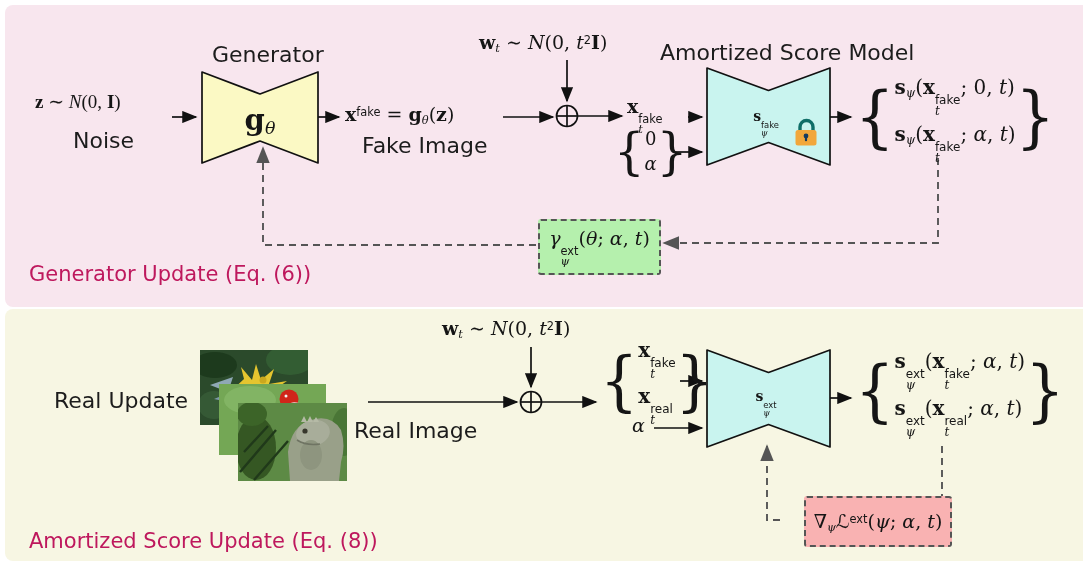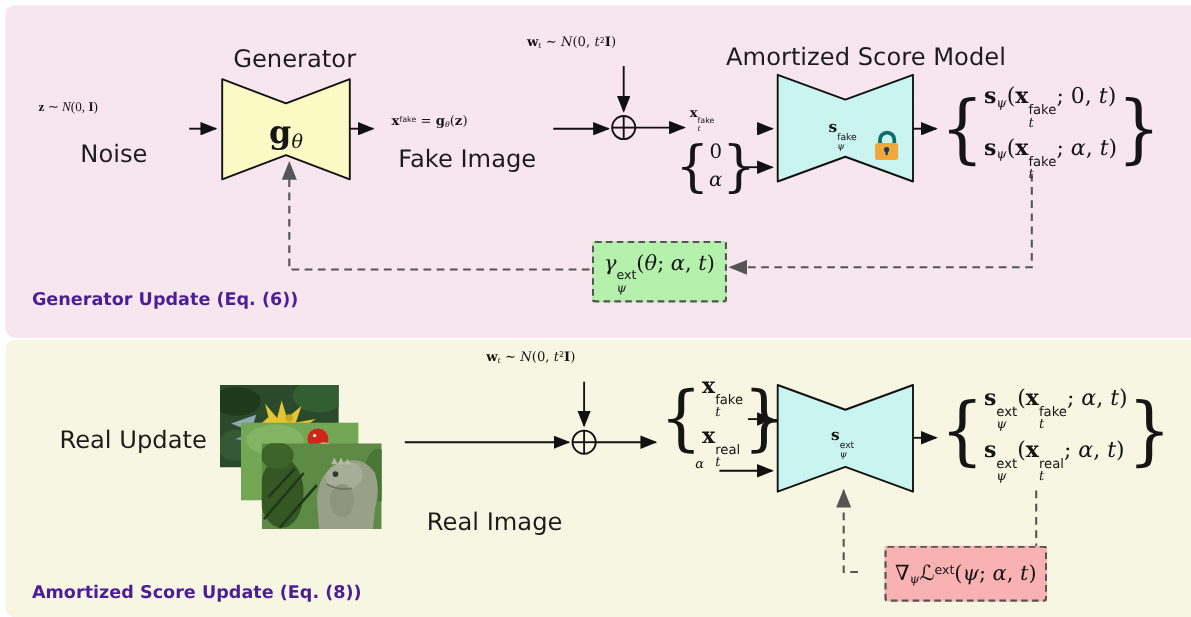--- a/index.html
+++ b/index.html
@@ -4,23 +4,23 @@
 <style>
   html,body{margin:0;padding:0;background:#ffffff;}
   #canvas{position:relative;width:1083px;height:561px;background:#ffffff;overflow:hidden;
           font-family:"DejaVu Sans","Liberation Sans",sans-serif;}
   .panel{position:absolute;left:5px;right:0;}
   .panel.top{top:5px;height:302px;background:#f8e6ee;border-radius:8px 0 0 8px;}
   .panel.bottom{top:309px;bottom:0;background:#f7f6e3;border-radius:8px 0 0 8px;}
   #overlay{position:absolute;left:0;top:0;z-index:2;}
   .txt{position:absolute;z-index:3;white-space:nowrap;}
   .label{font-size:22px;color:#1c1c1c;}
-  .caption{font-size:16px;font-weight:bold;color:#4c1d95;}
+  .caption{font-size:21px;font-weight:normal;color:#be185d;}
   
-  .m{font-family:"DejaVu Serif","DejaVu Sans","Liberation Serif",serif;font-size:12px;color:#151515;white-space:nowrap;}
+  .m{font-family:"DejaVu Serif","DejaVu Sans","Liberation Serif",serif;font-size:19px;color:#151515;white-space:nowrap;}
   .m .mt.r{font-style:normal;}
   .m .mt.i{font-style:italic;}
   .m .mt.b{font-weight:bold;font-style:normal;}
   .m .mt.c{font-style:italic;font-weight:normal;}
   .m .sup.solo{font-size:0.60em;vertical-align:0.45em;font-family:"DejaVu Sans",sans-serif;font-style:normal;}
   .m .sub.solo{font-size:0.60em;vertical-align:-0.25em;font-style:italic;}
   .m .ss{display:inline-flex;flex-direction:column;align-items:flex-start;line-height:0.92;vertical-align:-0.52em;}
   .m .ss .sup{font-size:0.60em;font-family:"DejaVu Sans",sans-serif;font-style:normal;}
   .m .ss .sub{font-size:0.60em;font-style:italic;}
   
@@ -154,21 +154,21 @@
     <g stroke="#555" stroke-width="1.9" fill="none" stroke-dasharray="7 5">
       <path d="M942,446 L942,520 L931,520"></path>
       <path d="M780,520 L767,520 L767,446" marker-end="url(#mg)"></path>
     </g>
   </svg>
 
   <div class="txt m" style="left:35px;top:90px;font-family:Liberation Serif, serif;"><span class="mt b">z</span><span class="mt r"> ∼ </span><span class="mt c">N</span><span class="mt r">(0, </span><span class="mt b">I</span><span class="mt r">)</span></div>
   <div class="txt label" style="left:73px;top:128px;">Noise</div>
   <div class="txt label" style="left:212px;top:42px;">Generator</div>
   <div class="txt m" style="left:202px;top:103px;width:116px;text-align:center;font-size:29px;"><span class="mt b">g</span><span class="sub solo">θ</span></div>
-  <div class="txt m" style="left:356px;top:103px;text-align:center;"><span class="mt b">x</span><span class="sup solo">fake</span><span class="mt r"> = </span><span class="mt b">g</span><span class="sub solo">θ</span><span class="mt r">(</span><span class="mt b">z</span><span class="mt r">)</span></div>
+  <div class="txt m" style="left:345px;top:103px;text-align:center;"><span class="mt b">x</span><span class="sup solo">fake</span><span class="mt r"> = </span><span class="mt b">g</span><span class="sub solo">θ</span><span class="mt r">(</span><span class="mt b">z</span><span class="mt r">)</span></div>
   <div class="txt label" style="left:362px;top:133px;">Fake Image</div>
   <div class="txt m" style="left:479px;top:31px;"><span class="mt b">w</span><span class="sub solo">t</span><span class="mt r"> ∼ </span><span class="mt c">N</span><span class="mt r">(0, </span><span class="mt i">t</span><span class="sup solo">2</span><span class="mt b">I</span><span class="mt r">)</span></div>
   <div class="txt m" style="left:627px;top:95px;"><span class="mt b">x</span><span class="ss">
         <span class="sup">fake</span>
         <span class="sub">t</span>
       </span></div>
 
   <div class="bgroup" id="g-zeroalpha" style="left:614px;top:124px;height:54px;">
     <span class="brace">{</span>
     <span class="lines centered">
@@ -203,21 +203,21 @@
     <span class="m"><span class="mt i">γ</span><span class="ss">
           <span class="sup">ext</span>
           <span class="sub">ψ</span>
         </span><span class="mt r">(</span><span class="mt i">θ</span><span class="mt r">; </span><span class="mt i">α</span><span class="mt r">, </span><span class="mt i">t</span><span class="mt r">)</span></span>
   </div>
 
   <div class="txt caption" style="left:29px;top:262px;">Generator Update (Eq. (6))</div>
 
   <div class="txt label" style="left:54px;top:388px;">Real Update</div>
   <div class="txt m" style="left:442px;top:317px;"><span class="mt b">w</span><span class="sub solo">t</span><span class="mt r"> ∼ </span><span class="mt c">N</span><span class="mt r">(0, </span><span class="mt i">t</span><span class="sup solo">2</span><span class="mt b">I</span><span class="mt r">)</span></div>
-  <div class="txt label" style="left:388px;top:418px;margin-top:45px;">Real Image</div>
+  <div class="txt label" style="left:354px;top:418px;">Real Image</div>
 
   <div class="bgroup" id="g-instack" style="left:600px;top:345px;height:70px;">
     <span class="brace">{</span>
     <span class="lines">
       <span class="m"><span class="mt b">x</span><span class="ss">
             <span class="sup">fake</span>
             <span class="sub">t</span>
           </span></span>
       <span class="m"><span class="mt b">x</span><span class="ss">
             <span class="sup">real</span>

